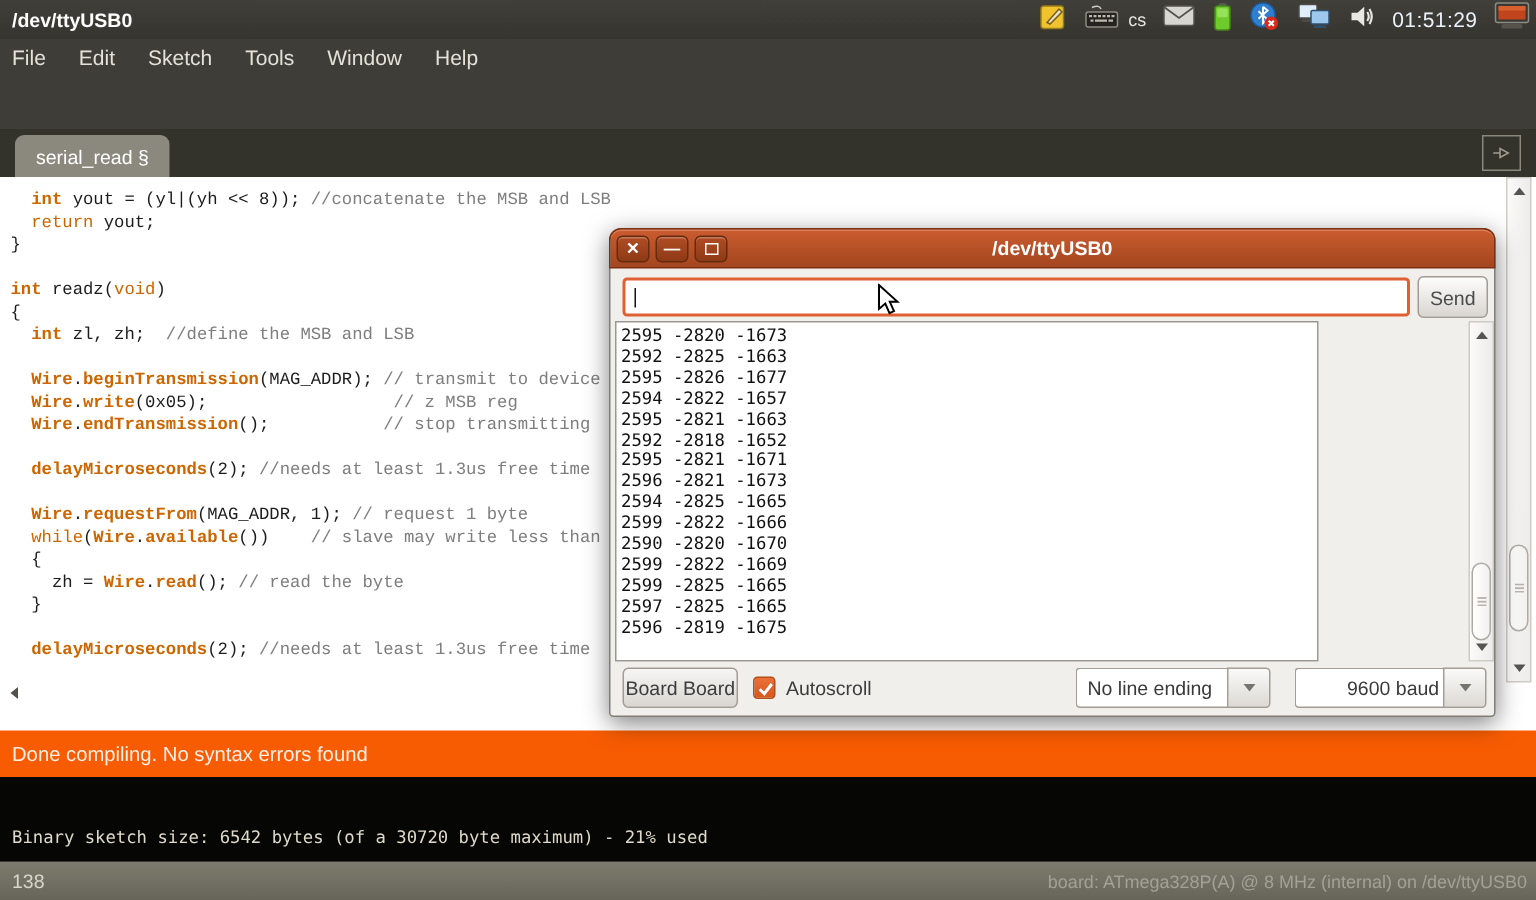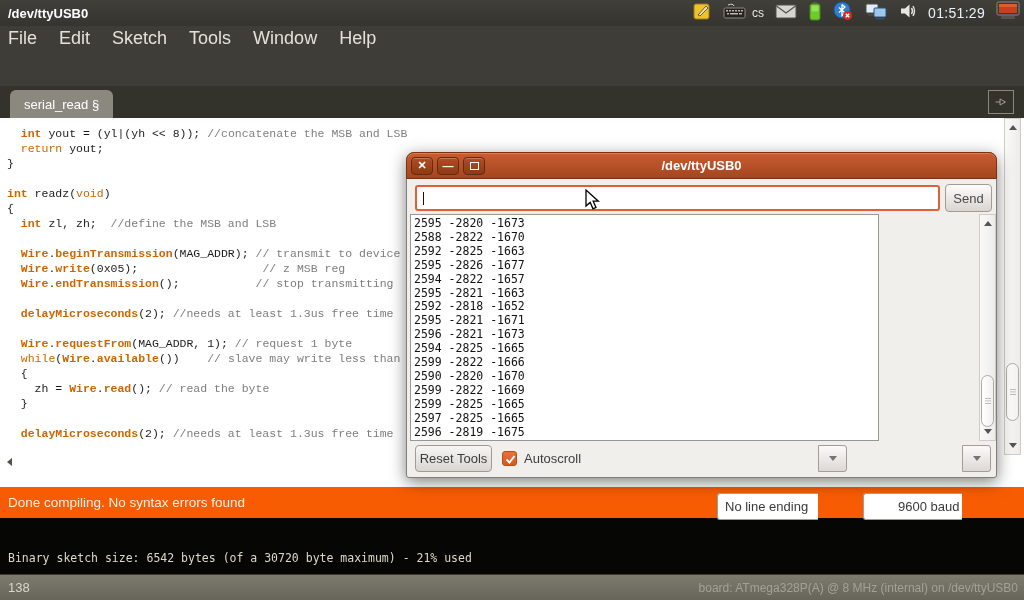--- a/index.html
+++ b/index.html
@@ -11,21 +11,21 @@
   .panel { position:absolute; left:0; top:0; width:1024px; height:26px;
            background:linear-gradient(#413f3a,#35342f); display:flex; align-items:center; }
   .panel-title { color:#ffffff; font-weight:bold; font-size:13px; padding-left:8px; }
   .tray { margin-left:auto; display:flex; align-items:center; gap:11px; padding-right:4px; height:26px; }
   .tray .kb-label { color:#e8e6e0; font-size:12px; margin-left:-6px; }
   .clock { color:#e9f2fa; font-size:14px; letter-spacing:.3px; }
 
   
   .menubar { position:absolute; left:0; top:26px; width:1024px; height:24px;
              background:#3e3d37; display:flex; align-items:center; gap:22px; padding-left:8px; }
-  .menu-item { color:#e4e1da; font-size:18px; cursor:default; }
+  .menu-item { color:#e4e1da; font-size:14px; cursor:default; }
 
   
   .toolbar { position:absolute; left:0; top:50px; width:1024px; height:36px; background:#3e3d37; }
   .tbtn { position:absolute; top:57px; width:21px; height:21px; }
   .tbtn svg { display:block; }
   .boxed { border:1px solid #a19e90; }
 
   
   .tabstrip { position:absolute; left:0; top:86px; width:1024px; height:32px; background:#33322b; }
   .tab { position:absolute; left:10px; top:4px; height:28px; min-width:96px; padding:0 14px;
@@ -98,21 +98,21 @@
                color:#3c3c3c; font-size:13px; display:flex; align-items:center; justify-content:center; }
   .chk { position:absolute; left:95px; top:6px; width:15px; height:15px; border-radius:3px;
          border:1px solid #b14f16; background:#fff; }
   .chk.checked { background:linear-gradient(#ea7039,#d8571d); }
   .chk svg { position:absolute; left:1px; top:1px; }
   .chk-label { position:absolute; left:117px; top:6px; font-size:13px; color:#3c3c3c; }
 
   .combo { position:absolute; top:0; height:27px; display:flex; }
   .combo-field { height:27px; background:#ffffff; border:1px solid #a39d95; border-right:none;
                  border-radius:3px 0 0 3px; font-size:13px; color:#3a3a3a;
-                 display:flex; align-items:center; padding-left:7px;margin-top:48px; }
+                 display:flex; align-items:center; padding-left:7px; }
   .combo-arrow { width:29px; height:27px; background:linear-gradient(#fbfaf9,#dcd9d4);
                  border:1px solid #a39d95; border-radius:0 3px 3px 0;
                  display:flex; align-items:center; justify-content:center; }
   .combo-arrow .tri { width:0; height:0; border-left:4px solid transparent; border-right:4px solid transparent;
                       border-top:5px solid #76746e; }
   .combo-lineending { left:310px; } .combo-lineending .combo-field { width:101px; }
   .combo-baud { left:456px; } .combo-baud .combo-field { width:99px;padding-left:34px; }
 
   
   .statusbar { position:absolute; left:0; top:487px; width:1024px; height:31px; background:#f75c03;
@@ -307,21 +307,20 @@
         </span>
       <span class="stitle-text">/dev/ttyUSB0</span>
     </div>
     <div class="sinput" title="">
       <span class="caret"></span>
     </div>
     <div class="send-btn">Send</div>
 
     <div class="sout" id="serial-output">
         <div class="sline">2595 -2820 -1673</div>
-        <div class="sline">2588 -2822 -1670</div>
         <div class="sline">2592 -2825 -1663</div>
         <div class="sline">2595 -2826 -1677</div>
         <div class="sline">2594 -2822 -1657</div>
         <div class="sline">2595 -2821 -1663</div>
         <div class="sline">2592 -2818 -1652</div>
         <div class="sline">2595 -2821 -1671</div>
         <div class="sline">2596 -2821 -1673</div>
         <div class="sline">2594 -2825 -1665</div>
         <div class="sline">2599 -2822 -1666</div>
         <div class="sline">2590 -2820 -1670</div>
@@ -330,21 +329,21 @@
         <div class="sline">2597 -2825 -1665</div>
         <div class="sline">2596 -2819 -1675</div>
       </div>
     <div class="vscroll sout-vscroll">
       <span class="arr up"></span>
       <span class="arr down"></span>
       <span class="thumb sout-thumb"></span>
     </div>
 
     <div class="sctrl">
-      <div class="reset-btn">Reset Tools</div>
+      <div class="reset-btn">Board Board</div>
       <span class="chk checked">
         <svg width="13" height="13" viewBox="0 0 13 13">
             <path d="M2.5 6.5 L5.5 9.5 L10.5 3" fill="none" stroke="#ffffff" stroke-width="2"></path>
           </svg>
       </span>
       <span class="chk-label">Autoscroll</span>
       <div class="combo combo-lineending">
         <span class="combo-field">No line ending</span>
         <span class="combo-arrow">
             <span class="tri"></span>

